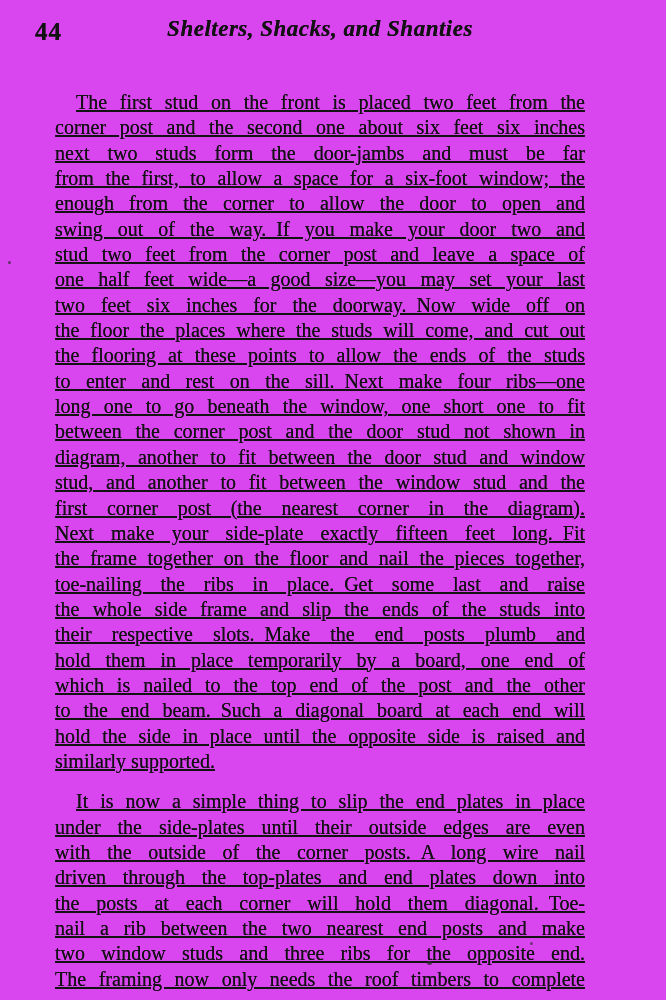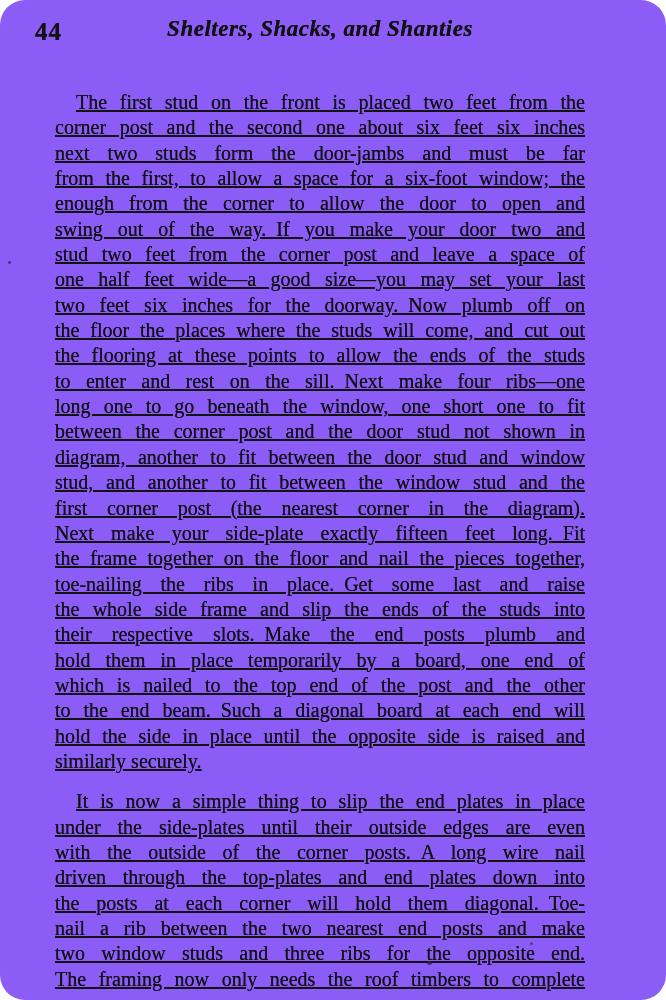--- a/index.html
+++ b/index.html
@@ -1,24 +1,23 @@
 <!DOCTYPE html>
 <html><head>
 <meta charset="utf-8">
 <style>
   html, body { margin: 0; padding: 0; }
   .page {
     position: relative;
     width: 666px;
     height: 1000px;
-    background: #8b5cf6;
+    background: #d946ef;
     overflow: hidden;
     font-family: "Liberation Serif", "DejaVu Serif", serif;
     color: #121212;
-    border-radius: 25px;
   }
   .page-number {
     position: absolute;
     left: 35px;
     top: 18px;
     font-size: 25px;
     font-weight: bold;
     letter-spacing: 1px;
     text-shadow: 0 0 0.5px rgba(0,0,0,0.85);
   }
@@ -74,39 +73,39 @@
 
     <div class="para">
       <div class="line indent">The first stud on the front is placed two feet from the</div>
       <div class="line">corner post and the second one about six feet six inches</div>
       <div class="line">next two studs form the door-jambs and must be far</div>
       <div class="line">from the first, to allow a space for a six-foot window; the</div>
       <div class="line">enough from the corner to allow the door to open and</div>
       <div class="line">swing out of the way. If you make your door two and</div>
       <div class="line">stud two feet from the corner post and leave a space of</div>
       <div class="line">one half feet wide—a good size—you may set your last</div>
-      <div class="line">two feet six inches for the doorway. Now plumb off on</div>
+      <div class="line">two feet six inches for the doorway. Now wide off on</div>
       <div class="line">the floor the places where the studs will come, and cut out</div>
       <div class="line">the flooring at these points to allow the ends of the studs</div>
       <div class="line">to enter and rest on the sill. Next make four ribs—one</div>
       <div class="line">long one to go beneath the window, one short one to fit</div>
       <div class="line">between the corner post and the door stud not shown in</div>
       <div class="line">diagram, another to fit between the door stud and window</div>
       <div class="line">stud, and another to fit between the window stud and the</div>
       <div class="line">first corner post (the nearest corner in the diagram).</div>
       <div class="line">Next make your side-plate exactly fifteen feet long. Fit</div>
       <div class="line">the frame together on the floor and nail the pieces together,</div>
       <div class="line">toe-nailing the ribs in place. Get some last and raise</div>
       <div class="line">the whole side frame and slip the ends of the studs into</div>
       <div class="line">their respective slots. Make the end posts plumb and</div>
       <div class="line">hold them in place temporarily by a board, one end of</div>
       <div class="line">which is nailed to the top end of the post and the other</div>
       <div class="line">to the end beam. Such a diagonal board at each end will</div>
       <div class="line">hold the side in place until the opposite side is raised and</div>
-      <div class="line para-last">similarly securely.</div>
+      <div class="line para-last">similarly supported.</div>
     </div>
 
     <div class="para">
       <div class="line indent">It is now a simple thing to slip the end plates in place</div>
       <div class="line">under the side-plates until their outside edges are even</div>
       <div class="line">with the outside of the corner posts. A long wire nail</div>
       <div class="line">driven through the top-plates and end plates down into</div>
       <div class="line">the posts at each corner will hold them diagonal. Toe-</div>
       <div class="line">nail a rib between the two nearest end posts and make</div>
       <div class="line">two window studs and three ribs for the opposite end.</div>

